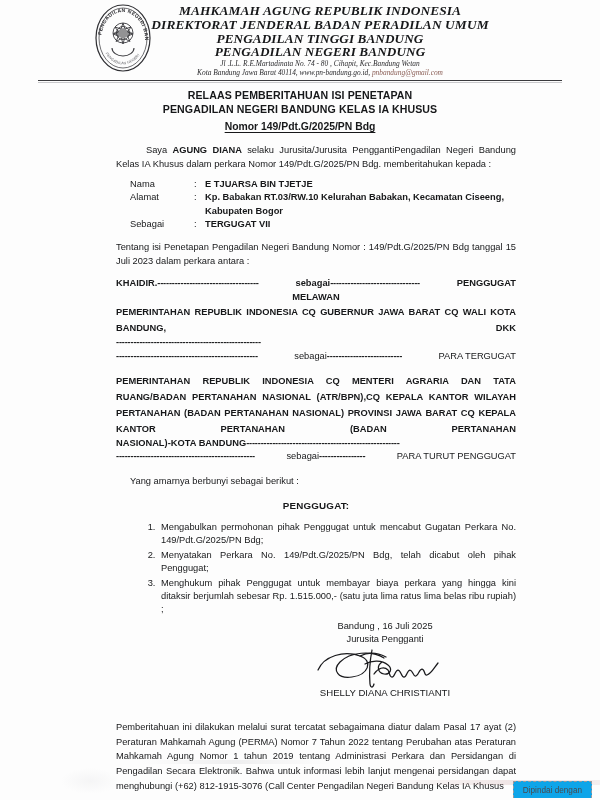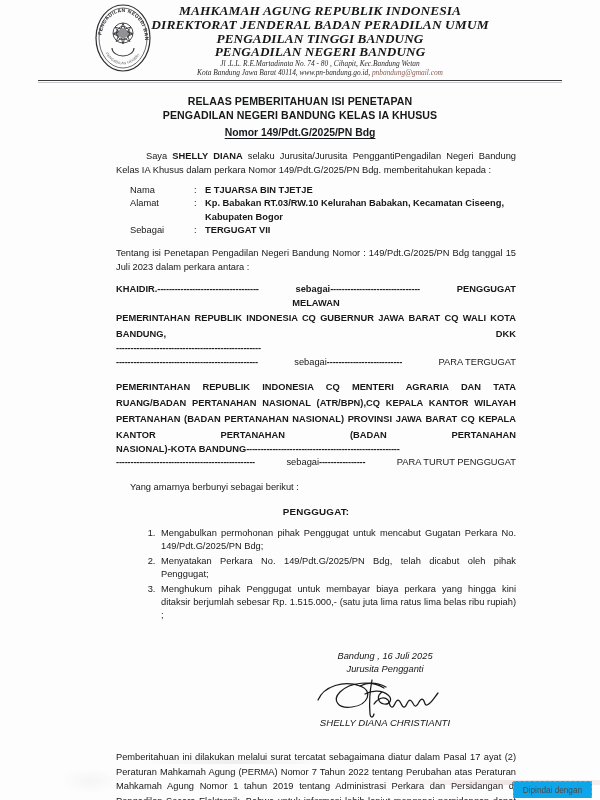--- a/index.html
+++ b/index.html
@@ -81,21 +81,21 @@
   }
   .header-rule-2 {
     margin: 1.5px 18px 0 18px;
     height: 1px;
     background: #c9c9cc;
   }
 
   
   .title-block {
     text-align: center;
-    margin-top: 11px;
+    margin-top: 5px;
   }
   .title-1, .title-2 {
     font-weight: bold;
     font-size: 10.6px;
     line-height: 14px;
     letter-spacing: .1px;
   }
   .title-nomor {
     font-weight: bold;
     font-size: 10.4px;
@@ -173,24 +173,23 @@
   ol.decisions {
     margin: 8px 0 0 0;
     padding-left: 42px;
     font-size: 9.3px;
     line-height: 13.2px;
   }
   ol.decisions li { margin-bottom: 1.5px; text-align: justify; padding-left: 3px; }
 
   
   .sig-wrap {
-    margin-top: 28px;
+    margin-top: 4px;
     padding-right: 52px;
     text-align: center;
-    font-style: italic;
   }
   .sig-inner {
     display: inline-block;
     text-align: center;
     position: relative;
     min-width: 150px;
     margin-left: 190px;
   }
   .sig-place, .sig-role {
     font-size: 9.3px;
@@ -280,21 +279,21 @@
 
   <div class="title-block">
     <div class="title-1">RELAAS PEMBERITAHUAN ISI PENETAPAN</div>
     <div class="title-2">PENGADILAN NEGERI BANDUNG KELAS IA KHUSUS</div>
     <div class="title-nomor">Nomor  149/Pdt.G/2025/PN Bdg</div>
   </div>
 
   <div class="body-wrap">
 
     <div class="intro">
-      <span class="indent"></span><span>Saya  </span><b>SHELLY  DIANA</b><span> selaku Jurusita/Jurusita PenggantiPengadilan Negeri Bandung Kelas IA Khusus  dalam perkara Nomor 149/Pdt.G/2025/PN Bdg. memberitahukan kepada :</span>
+      <span class="indent"></span><span>Saya  </span><b>AGUNG  DIANA</b><span> selaku Jurusita/Jurusita PenggantiPengadilan Negeri Bandung Kelas IA Khusus  dalam perkara Nomor 149/Pdt.G/2025/PN Bdg. memberitahukan kepada :</span>
     </div>
 
     <table class="party-table">
       <tbody>
           <tr>
         <td class="pt-label">Nama</td>
         <td class="pt-colon">:</td>
         <td class="pt-value">E TJUARSA BIN TJETJE</td>
       </tr>
       <tr>

